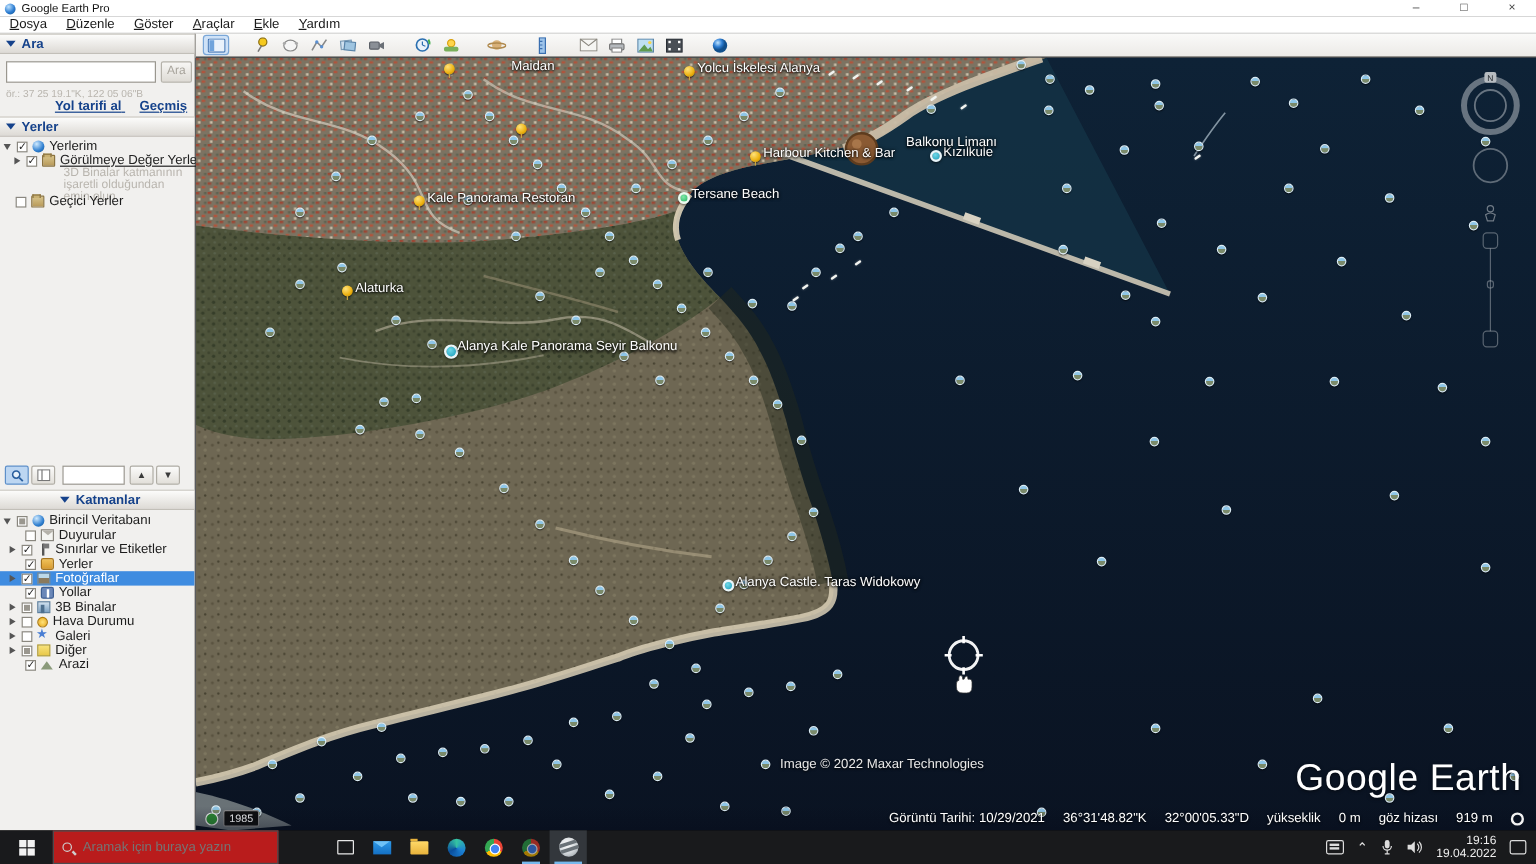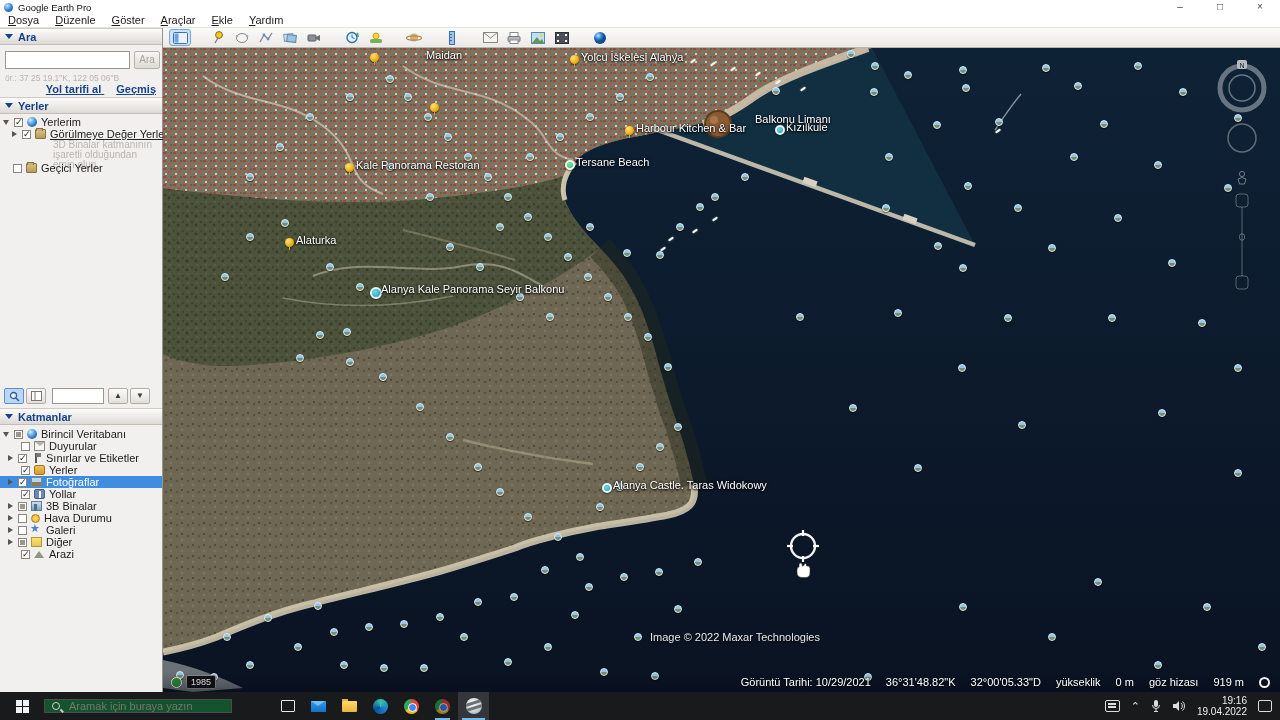--- a/index.html
+++ b/index.html
@@ -122,21 +122,21 @@
   .timebox{position:absolute;left:8px;bottom:3px;display:flex;align-items:center;}
   .time-clock{width:11px;height:11px;border-radius:50%;border:1.5px solid #e8e8e8;background:#2d8a34;margin-right:4px;}
   .time-label{background:#101010;border:1px solid #8a8a8a;color:#fff;font-size:9px;padding:0 4px;line-height:12px;border-radius:2px;}
 
   
   .taskbar{position:absolute;left:0;top:692px;width:1280px;height:28px;background:#191a1c;
     display:flex;align-items:center;color:#ddd;}
   .start-btn{width:44px;height:28px;display:flex;align-items:center;justify-content:center;}
   .win-logo{width:13px;height:13px;display:grid;grid-template-columns:6px 6px;grid-template-rows:6px 6px;gap:1px;}
   .win-logo span{background:#f2f2f2;}
-  .tb-search{width:188px;height:14px;background:#14532d;border:1px solid #4a4b4e;display:flex;align-items:center;
+  .tb-search{width:188px;height:28px;background:#b91c1c;border:1px solid #4a4b4e;display:flex;align-items:center;
     padding-left:7px;color:#bdbdbd;font-size:11px;}
   .tb-search .mag{width:8px;height:8px;border:1.5px solid #cfcfcf;border-radius:50%;position:relative;margin-right:7px;flex:none;}
   .tb-search .mag::after{content:"";position:absolute;left:7px;top:7px;width:4px;height:1.5px;background:#cfcfcf;transform:rotate(45deg);}
   .tb-search input{background:transparent;border:none;outline:none;color:#bdbdbd;font-size:11px;width:140px;
     font-family:"Liberation Sans",sans-serif;}
   .task-icons{display:flex;margin-left:40px;}
   .task-cell{width:31px;height:28px;display:flex;align-items:center;justify-content:center;position:relative;}
   .task-cell.running::after{content:"";position:absolute;left:8px;right:8px;bottom:0;height:2px;background:#76b9ed;}
   .task-cell.active{background:#33373c;}
   .task-cell.active::after{content:"";position:absolute;left:4px;right:4px;bottom:0;height:2px;background:#76b9ed;}
@@ -350,21 +350,21 @@
       </span>
     <span class="mt-input"></span>
     <span class="mt-btn">
         <span class="mt-arrow">▲</span>
       </span>
     <span class="mt-btn">
         <span class="mt-arrow">▼</span>
       </span>
   </div>
 
-  <div class="sec-header" style="top:380px;">
+  <div class="sec-header" style="top:380px;justify-content:center;">
     <span class="tri-down"></span>
     <span>Katmanlar</span>
   </div>
 
   <div class="trow" style="top:400px;">
     <span class="arr down" style="margin-left:3px;"></span>
     <span class="cb partial"></span>
     <span class="ticon globe-ico"></span>
     <span class="lbl">Birincil Veritabanı</span>
   </div>
@@ -693,20 +693,21 @@
   <svg class="reticle" width="34" height="52">
     <circle cx="16" cy="16" r="12" fill="none" stroke="#fff" stroke-width="2.4" opacity="0.95"></circle>
     <line x1="16" y1="0" x2="16" y2="6" stroke="#fff" stroke-width="2.2"></line>
     <line x1="16" y1="26" x2="16" y2="32" stroke="#fff" stroke-width="2.2"></line>
     <line x1="0" y1="16" x2="6" y2="16" stroke="#fff" stroke-width="2.2"></line>
     <line x1="26" y1="16" x2="32" y2="16" stroke="#fff" stroke-width="2.2"></line>
     <path d="M10,40 q0,-3 2,-3 l0,-2 q0,-2 1.6,-2 q1.6,0 1.6,2 l0,1 l1.2,0 q0.6,-2.5 2,-2.5 q1.4,0 1.2,2.5 l1.6,0 q1.8,0 1.8,2.5 l0,4 q0,5 -4.5,5 l-3,0 q-5.5,0 -5.5,-5 Z" fill="#fff" stroke="#333" stroke-width="0.6"></path>
   </svg>
 
   <div class="copyright">Image © 2022 Maxar Technologies</div>
+  <div class="ge-logo">Google Earth</div>
 
   <div class="timebox">
     <span class="time-clock"></span>
     <span class="time-label">1985</span>
   </div>
 
   <div class="statusbar">
     <span><span>Görüntü Tarihi:</span>
       <span>10/29/2021</span></span>
     <span>36°31'48.82"K</span>

